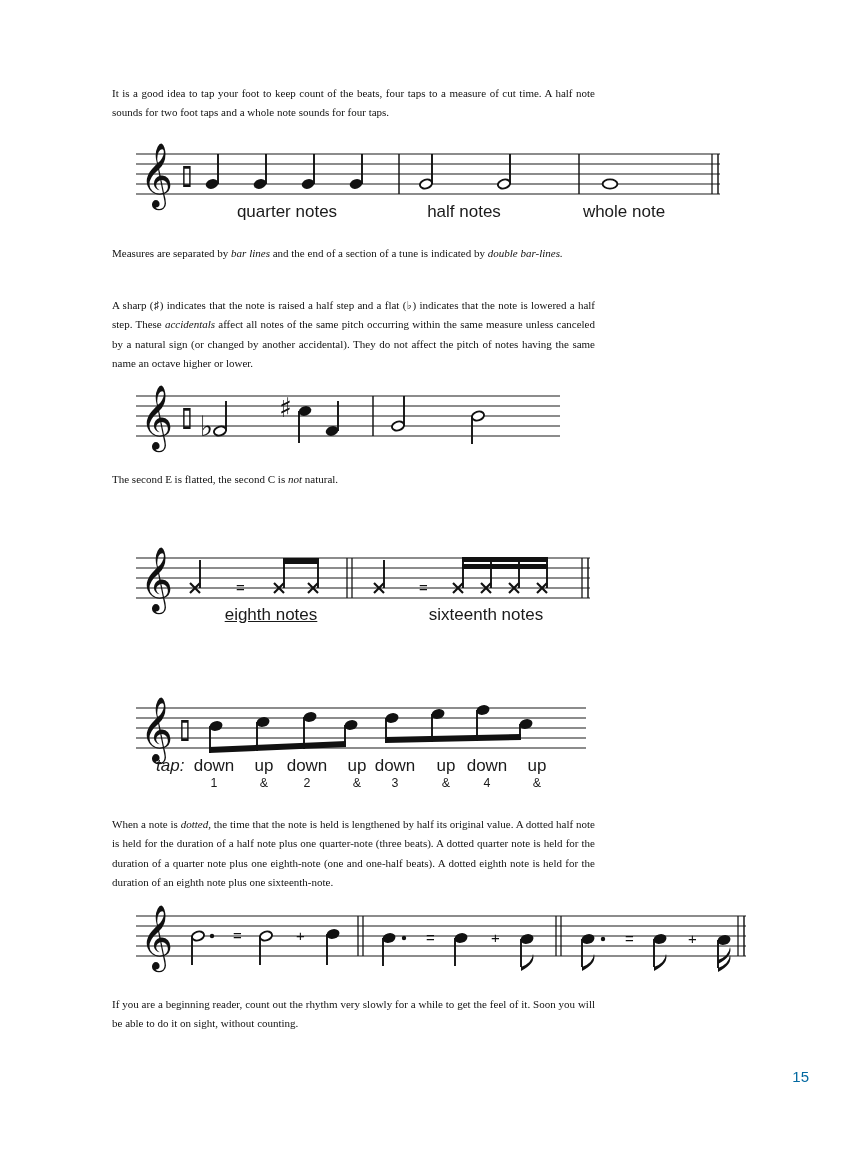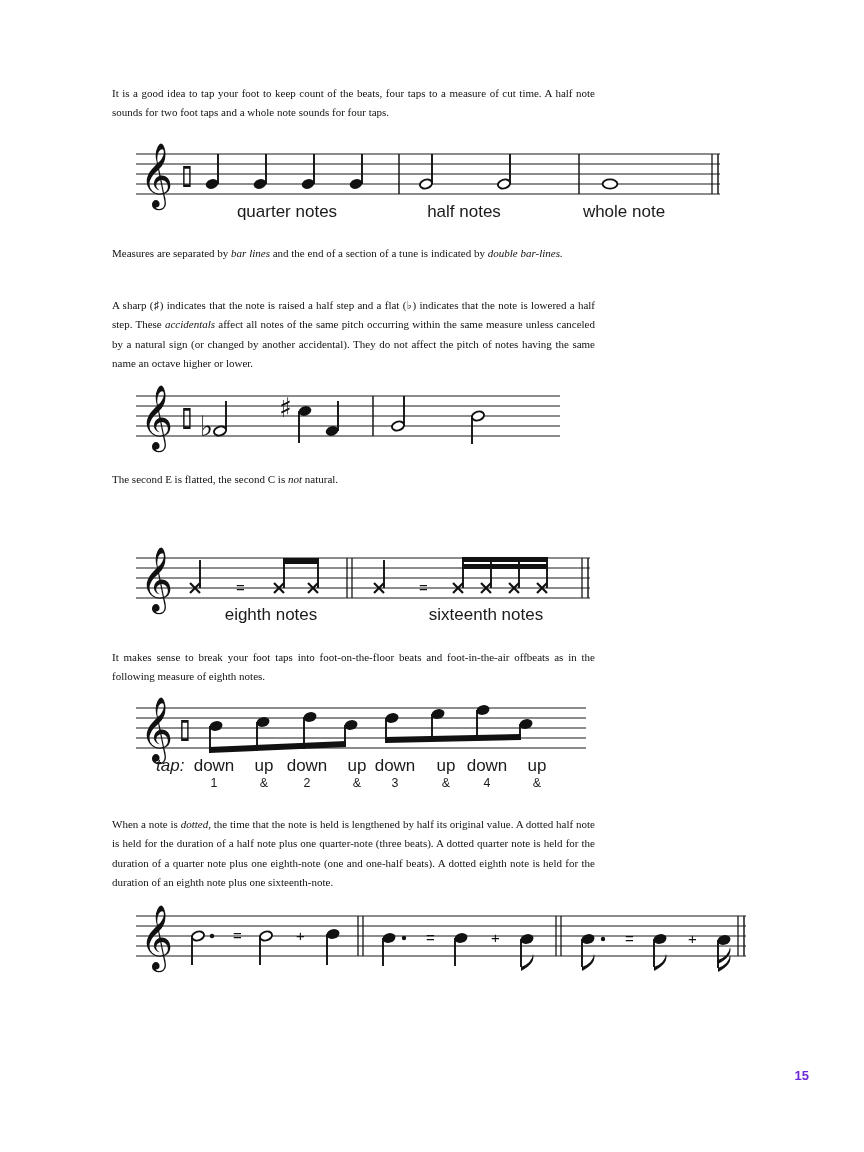--- a/index.html
+++ b/index.html
@@ -46,23 +46,23 @@
   }
   .lbl.it { font-style: italic; }
   .lbl.num {
     font-size: 12.4px;
   }
   .pageno {
     position: absolute;
     right: 55px;
     top: 1068px;
     font-family: "Liberation Sans", "DejaVu Sans", sans-serif;
-    font-size: 13px;
-    font-weight: bold;
-    color: #6d28d9;
+    font-size: 15px;
+    font-weight: normal;
+    color: #0369a1;
   }
   svg { display: block; overflow: visible; }
   .stf { stroke: #1a1a1a; stroke-width: 1.05; }
   .bar { stroke: #1a1a1a; stroke-width: 1.5; }
   .barthin { stroke: #1a1a1a; stroke-width: 1.3; }
   .stem { stroke: #111111; stroke-width: 1.9; }
   .beam { fill: #111111; }
   .nh { fill: #111111; }
   .nh-open { fill: #ffffff; stroke: #111111; stroke-width: 1.9; }
   .xn { stroke: #111111; stroke-width: 2.1; }
@@ -223,25 +223,24 @@
         <line class="stem" x1="411" y1="38" x2="411" y2="10"></line>
         <rect class="beam" x="326" y="7" width="86" height="5"></rect>
         <rect class="beam" x="326" y="14" width="86" height="5"></rect>
       </g>
 
       <g>
         <line class="barthin" x1="446" y1="8" x2="446" y2="48"></line>
         <line class="bar" x1="452" y1="8" x2="452" y2="48"></line>
       </g>
     </svg>
-    <div class="lbl" style="left:75px; top:55px; width:120px;">eighth notes</div>
+    <div class="lbl" style="left:75px; top:55px; width:120px;text-decoration:underline;">eighth notes</div>
     <div class="lbl" style="left:285px; top:55px; width:130px;">sixteenth notes</div>
   </div>
 
-  <div class="para" style="top:648px;" id="p6"><span>It makes sense to break your foot taps into foot-on-the-floor beats and foot-in-the-air offbeats as in the following measure of eighth notes.</span></div>
 
   <div class="staff-block" style="left:136px; top:700px;">
     <svg width="455" height="64" viewBox="0 0 455 64">
       <g class="stf">
         <line x1="0" y1="8" x2="450" y2="8"></line>
         <line x1="0" y1="18" x2="450" y2="18"></line>
         <line x1="0" y1="28" x2="450" y2="28"></line>
         <line x1="0" y1="38" x2="450" y2="38"></line>
         <line x1="0" y1="48" x2="450" y2="48"></line>
       </g>
@@ -357,16 +356,17 @@
         <path class="nh" d="M582,52 q11,-4 12,-13 q3,9 -12,17 z"></path>
       </g>
 
       <g>
         <line class="barthin" x1="602" y1="8" x2="602" y2="48"></line>
         <line class="bar" x1="608" y1="8" x2="608" y2="48"></line>
       </g>
     </svg>
   </div>
 
+  <div class="para" style="top:995px;" id="p8"><span>If you are a beginning reader, count out the rhythm very slowly for a while to get the feel of it. Soon you will be able to do it on sight, without counting.</span></div>
 
   <div class="pageno">15</div>
 
 </div>
 
 </body></html>

